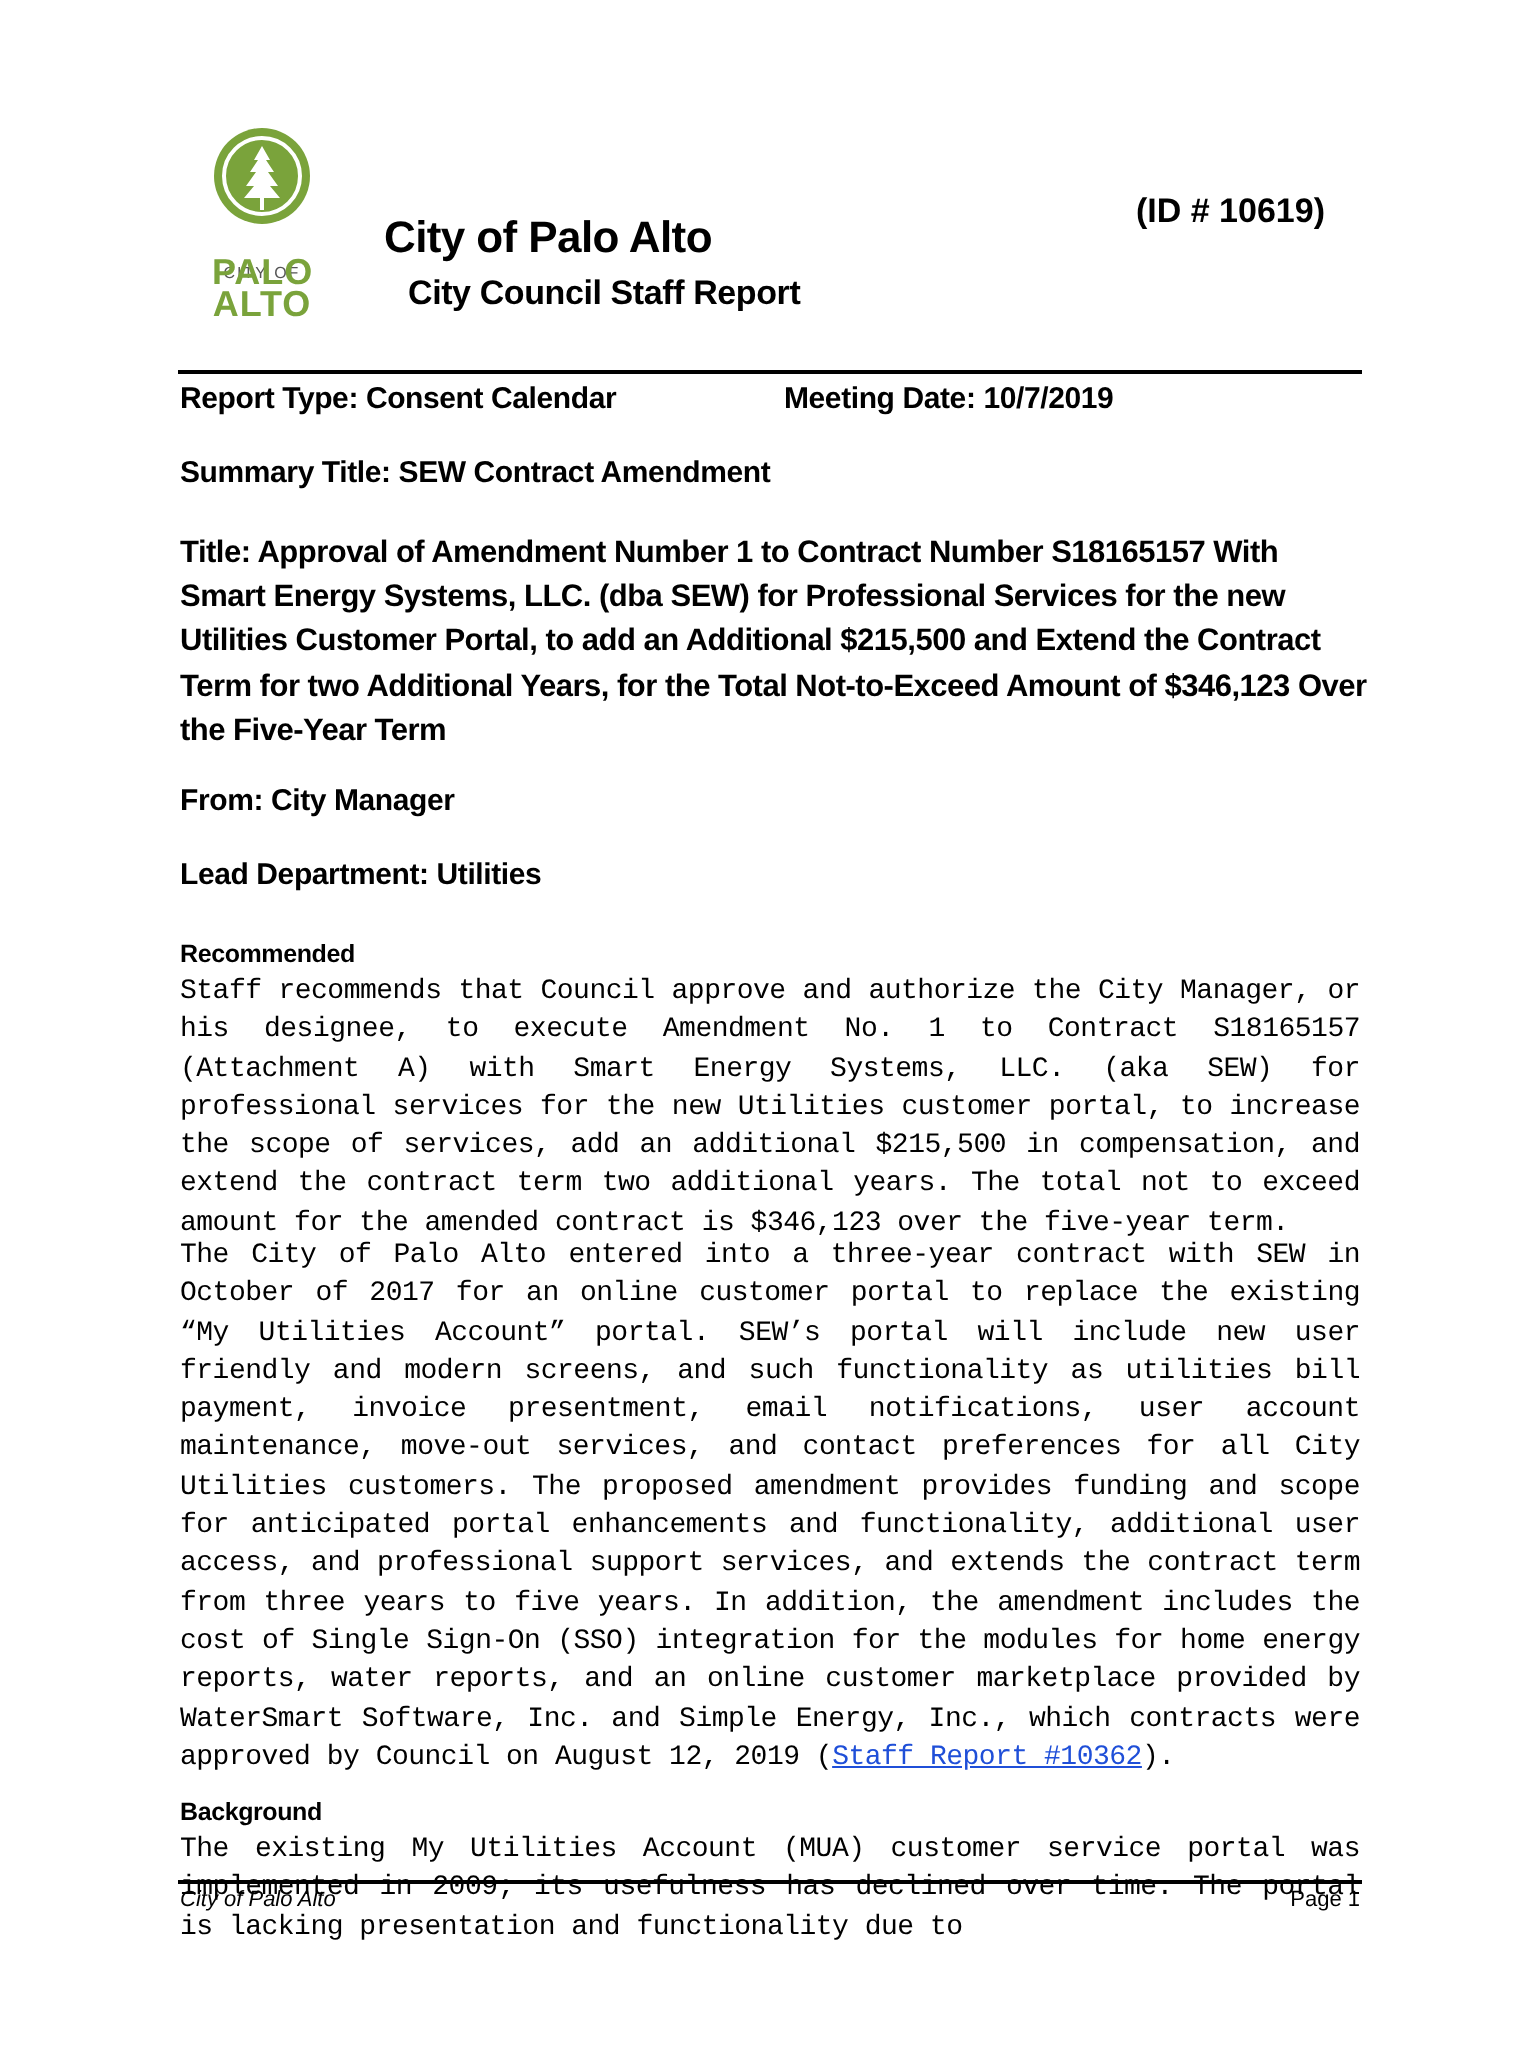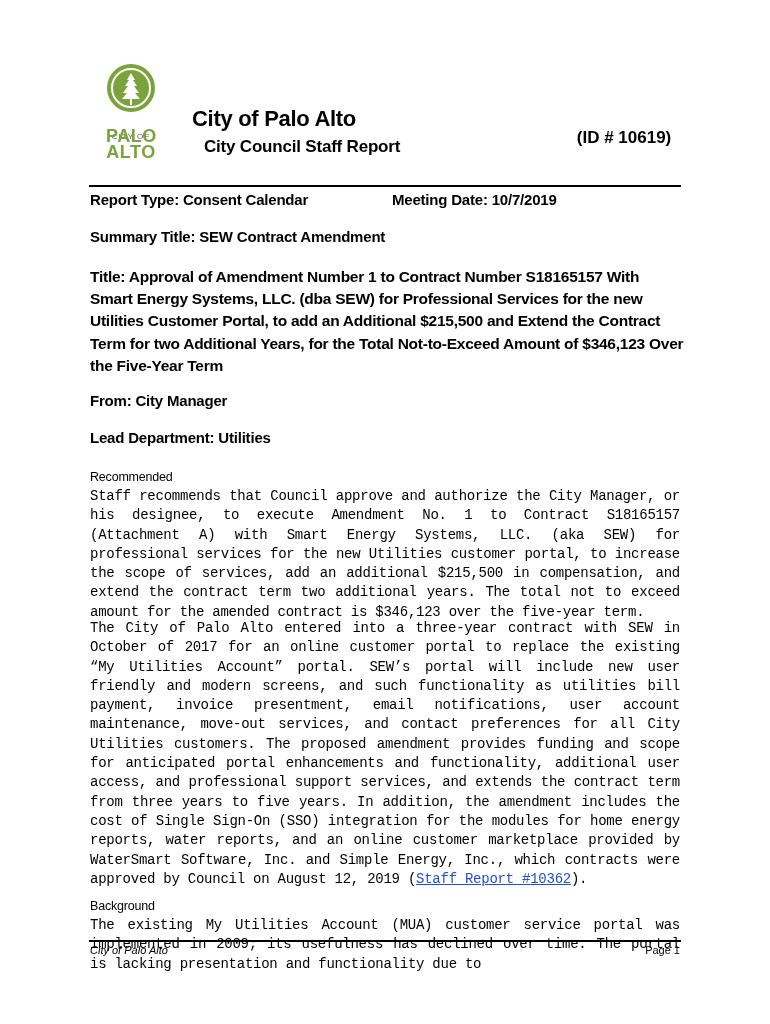--- a/index.html
+++ b/index.html
@@ -16,29 +16,29 @@
   #logo .seal svg { position:absolute; left:0; top:0; }
   #logo .cityof { position:absolute; left:0; top:68px; width:50px; text-align:center;
                   font-size:8px; letter-spacing:1px; color:#555; }
   #logo .palo, #logo .alto { position:absolute; left:0; width:50px; text-align:center;
                   font-size:18px; font-weight:bold; color:#7aa33b; letter-spacing:0.5px; line-height:15px; }
   #logo .palo { top:65px; }
   #logo .alto { top:81px; }
 
   
   #hdr-title { left:192px; top:106px; font-size:22px; font-weight:bold; letter-spacing:-0.3px; }
-  #hdr-id { left:568px; top:128px; width:112px; text-align:center; font-size:17px; font-weight:bold; }
+  #hdr-id { left:568px; top:96px; width:112px; text-align:left; font-size:17px; font-weight:bold; }
   #hdr-sub { left:192px; top:137px; font-size:17px; font-weight:bold; letter-spacing:-0.2px;margin-left:12px; }
   .rule { left:89px; width:592px; height:2px; background:#000; }
 
   .meta { font-size:15px; font-weight:bold; letter-spacing:-0.2px; }
   #title-block { left:90px; top:266px; width:595px; font-size:15.5px; font-weight:bold; line-height:22.2px; letter-spacing:-0.25px; }
 
   .section { left:90px; width:590px; }
-  .sec-h { font-size:12.5px; font-weight:normal; line-height:19px; letter-spacing:-0.2px; }
+  .sec-h { font-size:12.5px; font-weight:bold; line-height:19px; letter-spacing:-0.2px; }
   .sec-p { font-size:14px; line-height:19.3px; text-align:justify; letter-spacing:-0.25px; margin:0;font-family:Liberation Mono, monospace; }
   .sec-p a { color:#1f4fd8; text-decoration:underline; }
 
   #footer-left { left:90px; top:944px; font-size:11px; font-style:italic; }
   #footer-right { left:600px; top:944px; width:80px; text-align:right; font-size:11px; }
 </style>
 </head>
 <body>
 
 <div id="logo" class="abs">

